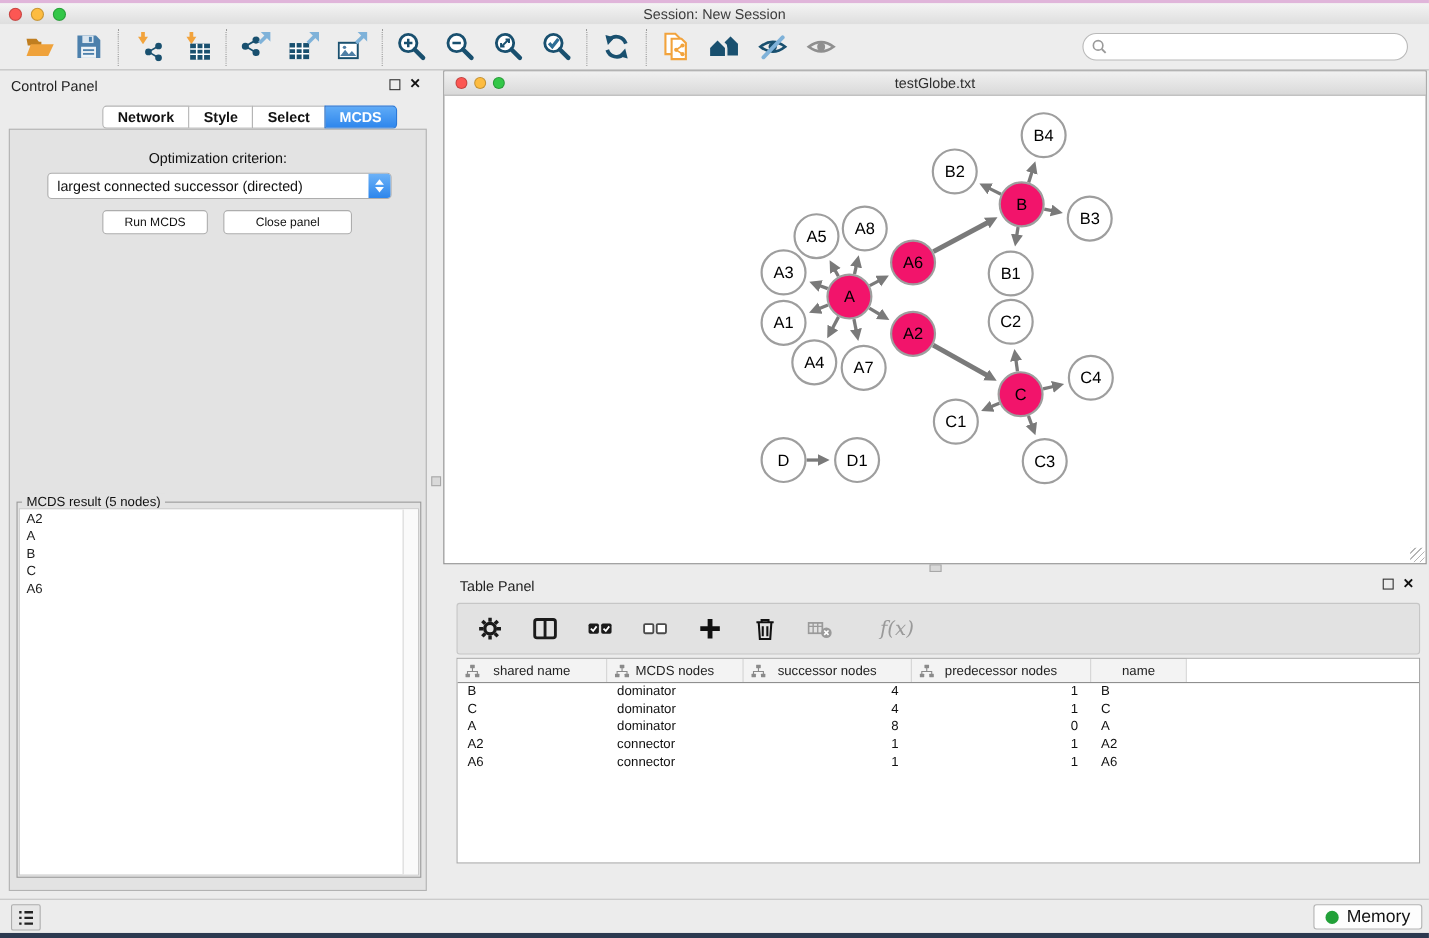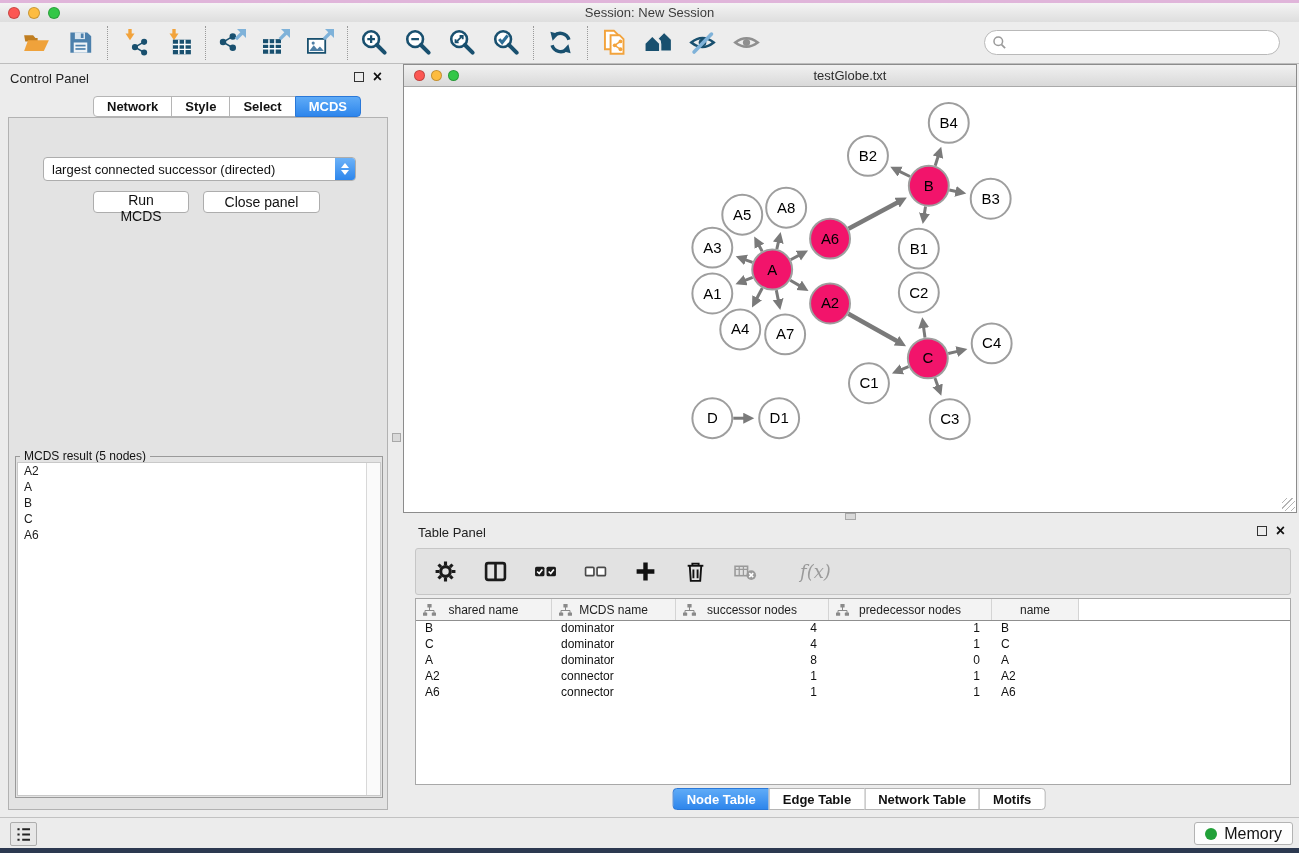--- a/index.html
+++ b/index.html
@@ -40,21 +40,21 @@
   .tabbtn:first-child { border-radius:4px 0 0 4px; margin-left:16px; }
   .tabbtn:last-child { border-radius:0 4px 4px 0; }
   .tabbtn.active { background:linear-gradient(#5fabf7,#2e86ec); border-color:#2a78d8; color:#fff; }
   .cp-box { left:8px; top:117px; width:380px; height:693px; background:#e3e3e3; border:1px solid #b2b2b2; }
   .opt-label { position:absolute; left:0; top:18px; width:100%; text-align:center; font-size:13px; color:#111; }
   .dropdown { position:absolute; left:34px; top:39px; width:313px; height:24px; background:#fff; border:1px solid #adadad; border-radius:4px; display:flex; align-items:center; }
   .dropdown .val { flex:1; font-size:13px; padding-left:8px; color:#111; white-space:nowrap; }
   .dd-step { width:20px; height:100%; border-radius:0 3px 3px 0; background:linear-gradient(#6cb2f8,#2d86ec); display:flex; flex-direction:column; align-items:center; justify-content:center; gap:2px; }
   .dd-step i { width:0; height:0; border-left:4px solid transparent; border-right:4px solid transparent; }
   .dd-step .up { border-bottom:5px solid #fff; } .dd-step .dn { border-top:5px solid #fff; }
-  .pushbtn { position:absolute; height:22px; background:#fff; border:1px solid #adadad; border-radius:4px; font-size:14px; font-family:inherit; color:#111; padding:0 14px; }
+  .pushbtn { position:absolute; height:22px; background:#fff; border:1px solid #adadad; border-radius:4px; font-size:11px; font-family:inherit; color:#111; padding:0 14px; }
   .mcds-fieldset { position:absolute; left:6px; top:338px; width:368px; height:342px; border:1px solid #9a9a9a; }
   .mcds-legend { position:absolute; left:4px; top:-8px; background:#e3e3e3; padding:0 4px; font-size:12px; color:#111; }
   .mcds-list { position:absolute; left:1px; top:5px; right:1px; bottom:1px; background:#fff; border:1px solid #c9c9c9; overflow:hidden; }
   .mcds-list .scrolltrack { position:absolute; right:0; top:0; bottom:0; width:14px; background:#fafafa; border-left:1px solid #d8d8d8; }
   .mcds-item { font-size:12px; line-height:16px; padding-left:6px; }
 
   
   .v-handle { left:392px; top:433px; width:9px; height:9px; background:#d9d9d9; border:1px solid #a8a8a8; }
   .h-handle { left:845px; top:513px; width:11px; height:7px; background:#d9d9d9; border:1px solid #a8a8a8; }
 
@@ -300,20 +300,21 @@
     <span class="close-x">×</span>
   </span>
 </div>
 <div class="abs cp-tabs" id="cp-tabs">
     <div class="tabbtn">Network</div>
     <div class="tabbtn">Style</div>
     <div class="tabbtn">Select</div>
     <div class="tabbtn active">MCDS</div>
   </div>
 <div class="abs cp-box">
+  <div class="opt-label">Optimization criterion:</div>
   <div class="dropdown">
     <span class="val">largest connected successor (directed)</span>
     <span class="dd-step">
         <i class="up"></i>
         <i class="dn"></i>
       </span>
   </div>
   <button class="pushbtn" style="left:84px;top:73px;width:96px;">Run MCDS</button>
   <button class="pushbtn" style="left:194px;top:73px;width:117px;">Close panel</button>
   <div class="mcds-fieldset">
@@ -535,21 +536,21 @@
         </div>
         <div class="th" style="width: 124px;">
           <span class="hicon"><svg width="13" height="12" viewBox="0 0 13 12">
               <path d="M6.5 3v3M2 9V6.5h9V9" stroke="#8a8a8a" fill="none" stroke-width="1"></path>
               <g fill="#8a8a8a">
                 <rect x="4.4" y="0" width="4.2" height="3.4" rx="0.5"></rect>
                 <rect x="0" y="8.4" width="4.2" height="3.4" rx="0.5"></rect>
                 <rect x="8.8" y="8.4" width="4.2" height="3.4" rx="0.5"></rect>
               </g>
             </svg></span>
-          <span>MCDS name</span>
+          <span>MCDS nodes</span>
         </div>
         <div class="th" style="width: 153px;">
           <span class="hicon"><svg width="13" height="12" viewBox="0 0 13 12">
               <path d="M6.5 3v3M2 9V6.5h9V9" stroke="#8a8a8a" fill="none" stroke-width="1"></path>
               <g fill="#8a8a8a">
                 <rect x="4.4" y="0" width="4.2" height="3.4" rx="0.5"></rect>
                 <rect x="0" y="8.4" width="4.2" height="3.4" rx="0.5"></rect>
                 <rect x="8.8" y="8.4" width="4.2" height="3.4" rx="0.5"></rect>
               </g>
             </svg></span>
@@ -602,26 +603,20 @@
         </div>
         <div class="trow">
           <div class="td" style="width: 136px; text-align: left; padding: 0px 0px 0px 9px;">A6</div>
           <div class="td" style="width: 124px; text-align: left; padding: 0px 0px 0px 9px;">connector</div>
           <div class="td" style="width: 153px; text-align: right; padding: 0px 12px 0px 0px;">1</div>
           <div class="td" style="width: 163px; text-align: right; padding: 0px 12px 0px 0px;">1</div>
           <div class="td" style="width: 87px; text-align: left; padding: 0px 0px 0px 9px;">A6</div>
         </div>
       </div>
   </div>
-  <div class="tp-tabs" id="tp-tabs">
-      <div class="tabbtn active">Node Table</div>
-      <div class="tabbtn">Edge Table</div>
-      <div class="tabbtn">Network Table</div>
-      <div class="tabbtn">Motifs</div>
-    </div>
 </div>
 
 <div class="abs statusbar">
   <div class="list-btn">
     <svg width="19" height="19" viewBox="0 0 22 22">
       <g stroke="#222" stroke-width="2.4">
           <path d="M4 5h2.5M4 11h2.5M4 17h2.5"></path>
           <path d="M9.5 5h9M9.5 11h9M9.5 17h9"></path>
         </g>
     </svg>

